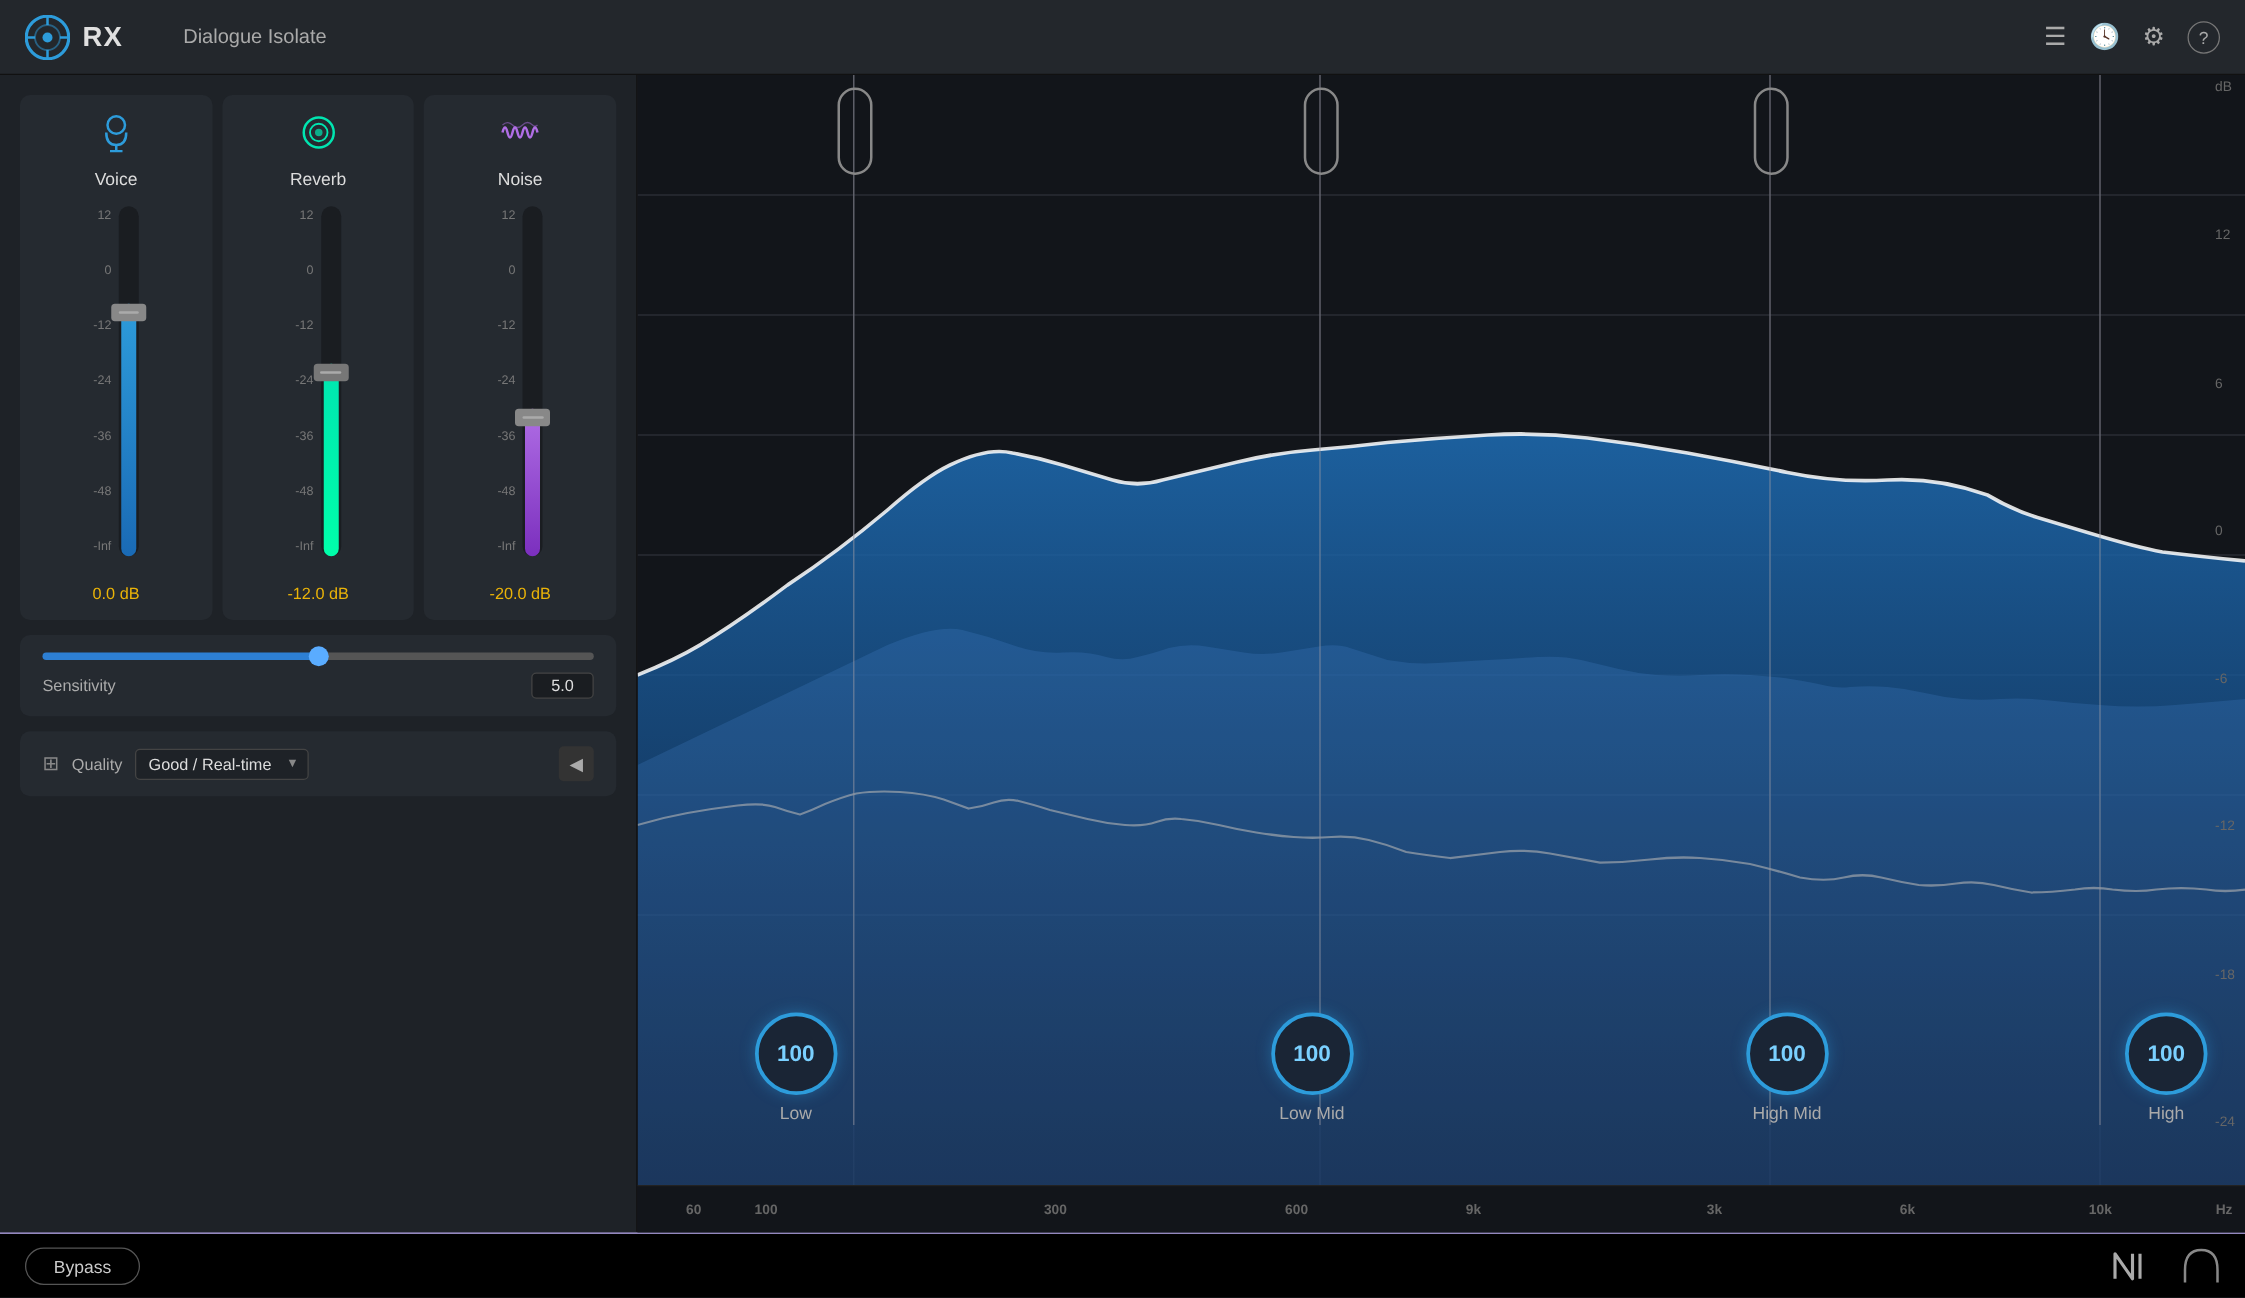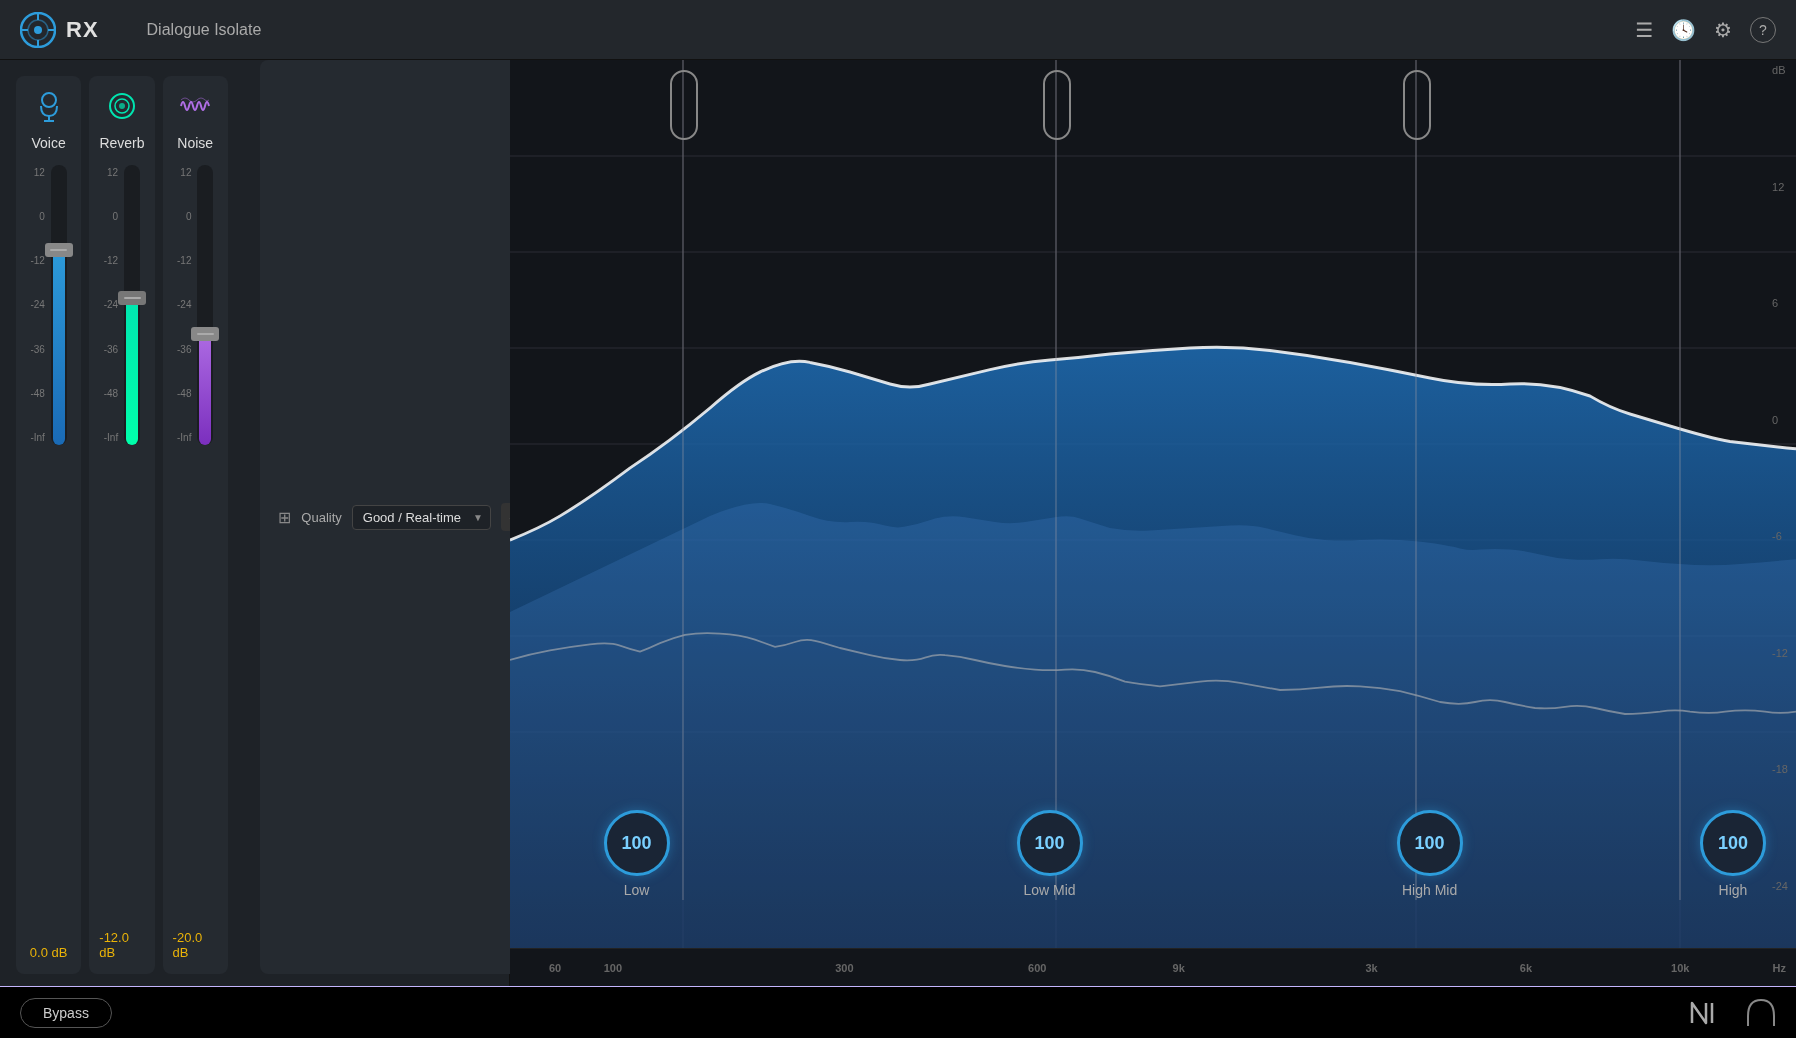--- a/index.html
+++ b/index.html
@@ -61,21 +61,21 @@
     .main {
       display: flex;
       flex: 1;
       overflow: hidden;
     }
 
     
     .left-panel {
       width: 510px;
       display: flex;
-      flex-direction: row;
+      flex-direction: column;
       background: #1e2227;
       flex-shrink: 0;
       border-right: 1px solid #111;
     }
 
     
     .channel-strips {
       display: flex;
       gap: 8px;
       padding: 16px 16px 12px 16px;
@@ -297,21 +297,21 @@
     }
     .eq-canvas {
       flex: 1;
       position: relative;
       overflow: hidden;
     }
     .db-axis {
       position: absolute;
       right: 8px;
       top: 0;
-      bottom: 52px;
+      bottom: 40px;
       display: flex;
       flex-direction: column;
       justify-content: space-between;
       font-size: 11px;
       color: #666;
       padding: 4px 0;
       pointer-events: none;
     }
     .hz-axis {
       display: flex;
@@ -518,20 +518,29 @@
           </div>
           <div class="fader-track" style="height:280px;">
             <div class="fader-fill-noise" style="height:42%;"></div>
             <div class="fader-handle" style="top:58%;background:#888;"></div>
           </div>
         </div>
         <span class="channel-db-value">-20.0 dB</span>
       </div>
     </div>
 
+    <div class="sensitivity-area">
+      <div class="sensitivity-slider-row">
+        <input type="range" class="sensitivity-slider" min="0" max="10" step="0.1" value="5" style="background: linear-gradient(to right, rgb(45, 127, 211) 0%, rgb(45, 127, 211) 50%, rgb(85, 85, 85) 50%, rgb(85, 85, 85) 100%);">
+      </div>
+      <div class="sensitivity-row">
+        <span class="sensitivity-label">Sensitivity</span>
+        <input type="text" class="sensitivity-value" value="5.0" style="">
+      </div>
+    </div>
 
     <div class="quality-area">
       <span class="quality-icon">⊞</span>
       <span class="quality-label">Quality</span>
       <div class="quality-select-wrap">
         <select class="quality-select">
           <option>Good / Real-time</option>
           <option>Better</option>
           <option>Best</option>
         </select>

